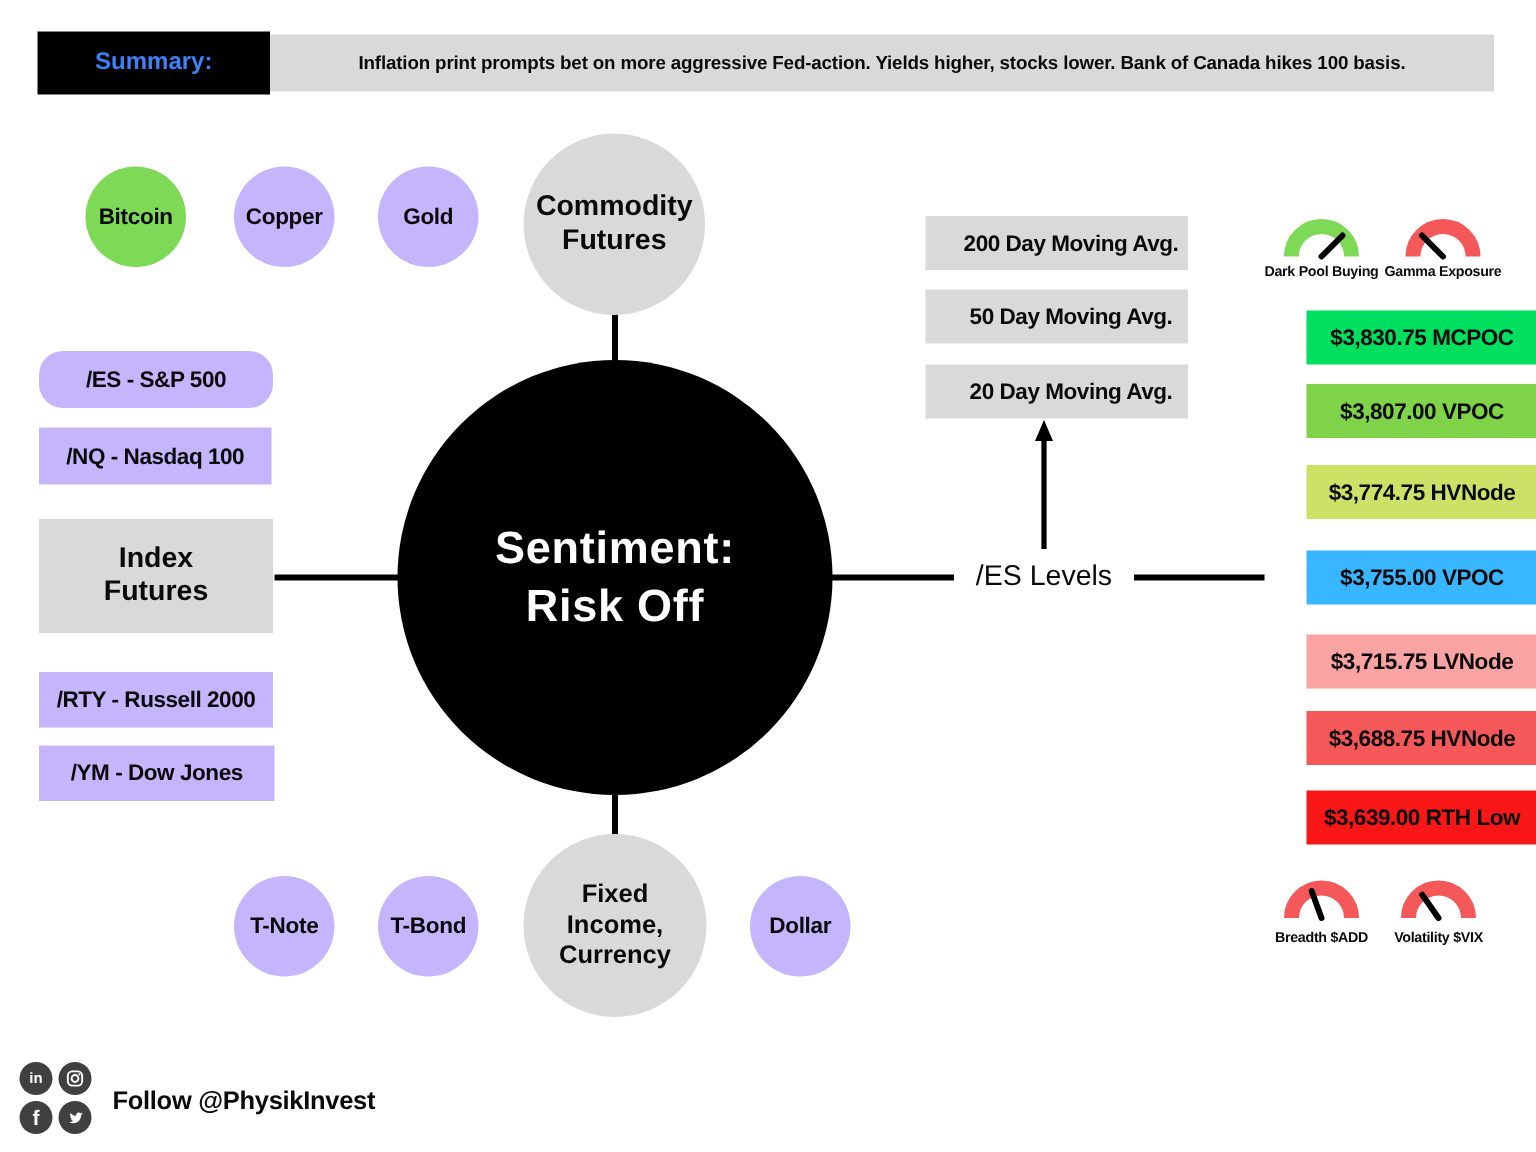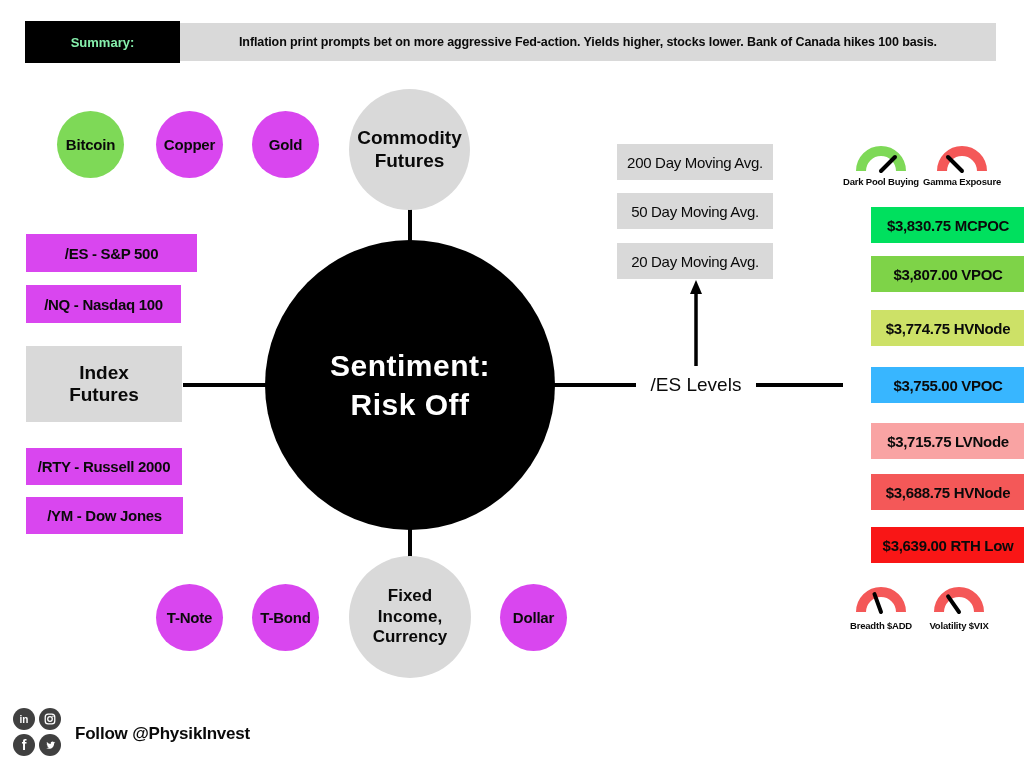--- a/index.html
+++ b/index.html
@@ -3,31 +3,31 @@
 <meta charset="utf-8">
 <style>
   html,body{margin:0;padding:0;background:#ffffff;}
   #canvas{
     position:relative;width:1024px;height:768px;background:#ffffff;overflow:hidden;
     font-family:"Liberation Sans",sans-serif;color:#0a0a0a;
   }
   .abs{position:absolute;}
   .flexc{display:flex;align-items:center;justify-content:center;text-align:center;}
   .circle{border-radius:50%;}
-  .red{background:#d946ef;}
+  .red{background:#c4b5fd;}
   .gray{background:#d9d9d9;}
   .green{background:#7ed957;}
   .nodelabel{font-weight:bold;font-size:15px;letter-spacing:-0.2px;}
   .hublabel{font-weight:bold;font-size:19px;line-height:1.18;}
   .sidebox{font-weight:bold;font-size:15px;letter-spacing:-0.3px;}
-  .mabox{background:#d9d9d9;font-weight:normal;font-size:15px;letter-spacing:-0.3px;}
+  .mabox{background:#d9d9d9;font-weight:bold;font-size:15px;letter-spacing:-0.3px;padding-left:19px;}
   .lvlbox{font-weight:bold;font-size:15px;letter-spacing:-0.3px;color:#0a0a0a;margin-left:28px;}
   .gaugelabel{font-weight:bold;font-size:9.5px;letter-spacing:-0.2px;white-space:nowrap;}
   .center-circle{background:#000;color:#fff;font-weight:bold;font-size:30px;letter-spacing:0.5px;line-height:1.3;}
-  .summary-label{background:#000;color:#86efac;font-weight:bold;font-size:13px;}
+  .summary-label{background:#000;color:#3b82f6;font-weight:bold;font-size:16px;}
   .summary-text{background:#d9d9d9;font-weight:bold;font-size:12.5px;line-height:1.45;letter-spacing:-0.1px;white-space:nowrap;flex-direction:column;}
   .social{width:22px;height:22px;border-radius:50%;background:#404040;color:#fff;display:flex;align-items:center;justify-content:center;}
   .follow{font-weight:bold;font-size:17px;letter-spacing:-0.2px;}
   svg{display:block;}
 </style>
 </head>
 <body>
 
 <div id="canvas">
 
@@ -49,21 +49,21 @@
   </div>
 
   <div class="abs flexc circle green nodelabel" style="left:57px;top:111px;width:67px;height:67px;">Bitcoin</div>
   <div class="abs flexc circle red nodelabel" style="left:156px;top:111px;width:67px;height:67px;">Copper</div>
   <div class="abs flexc circle red nodelabel" style="left:252px;top:111px;width:67px;height:67px;">Gold</div>
   <div class="abs flexc circle gray hublabel" style="left:349px;top:89px;width:121px;height:121px;">
     <div><span>Commodity</span><br>
          <span>Futures</span></div>
   </div>
 
-  <div class="abs flexc red sidebox" style="left:26px;top:234px;width:171px;height:38px;">/ES - S&amp;P 500</div>
+  <div class="abs flexc red sidebox" style="left:26px;top:234px;width:156px;height:38px;border-radius:16px;">/ES - S&amp;P 500</div>
   <div class="abs flexc red sidebox" style="left:26px;top:285px;width:155px;height:38px;">/NQ - Nasdaq 100</div>
   <div class="abs flexc gray hublabel" style="left:26px;top:346px;width:156px;height:76px;">
     <div><span>Index</span><br>
          <span>Futures</span></div>
   </div>
   <div class="abs flexc red sidebox" style="left:26px;top:448px;width:156px;height:37px;">/RTY - Russell 2000</div>
   <div class="abs flexc red sidebox" style="left:26px;top:497px;width:157px;height:37px;text-align:right;">/YM - Dow Jones</div>
 
   <div class="abs flexc circle center-circle" style="left:265px;top:240px;width:290px;height:290px;">
     <div><span>Sentiment:</span><br>

